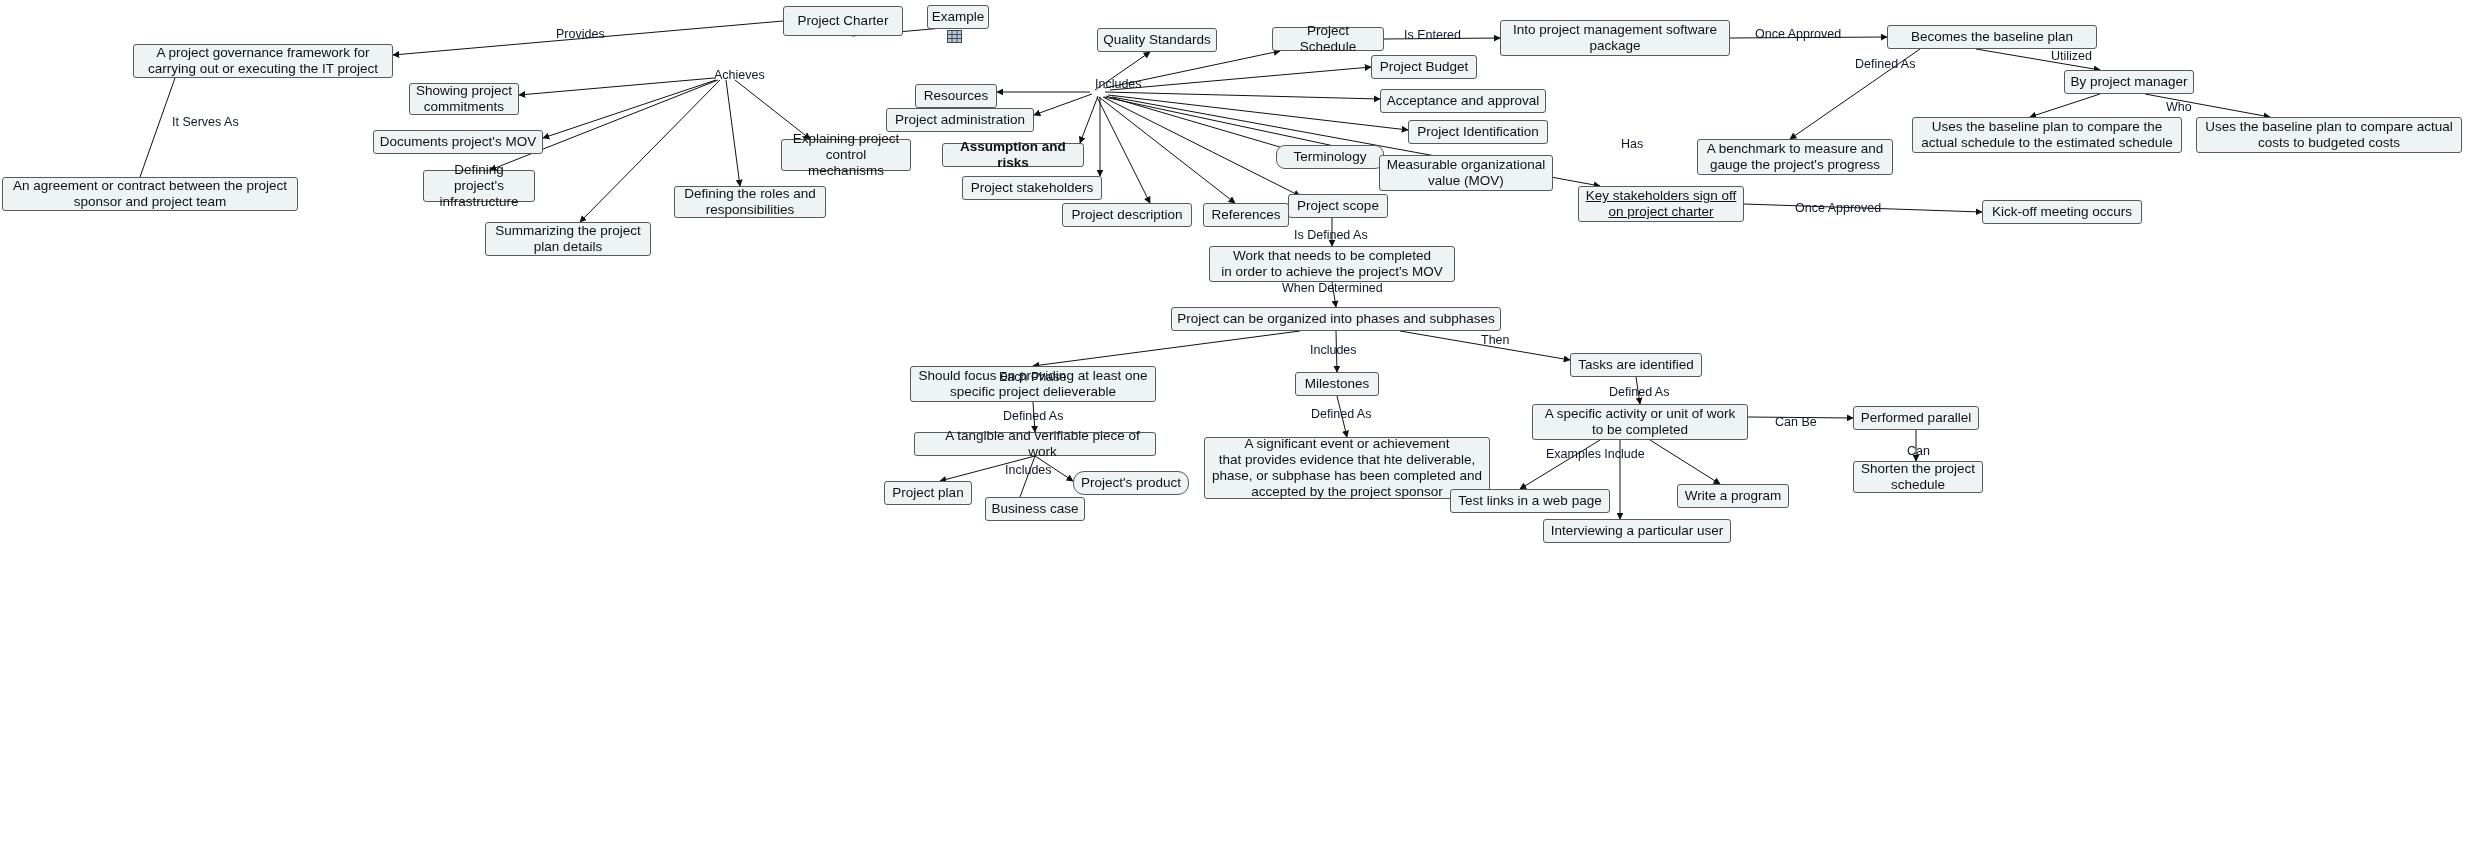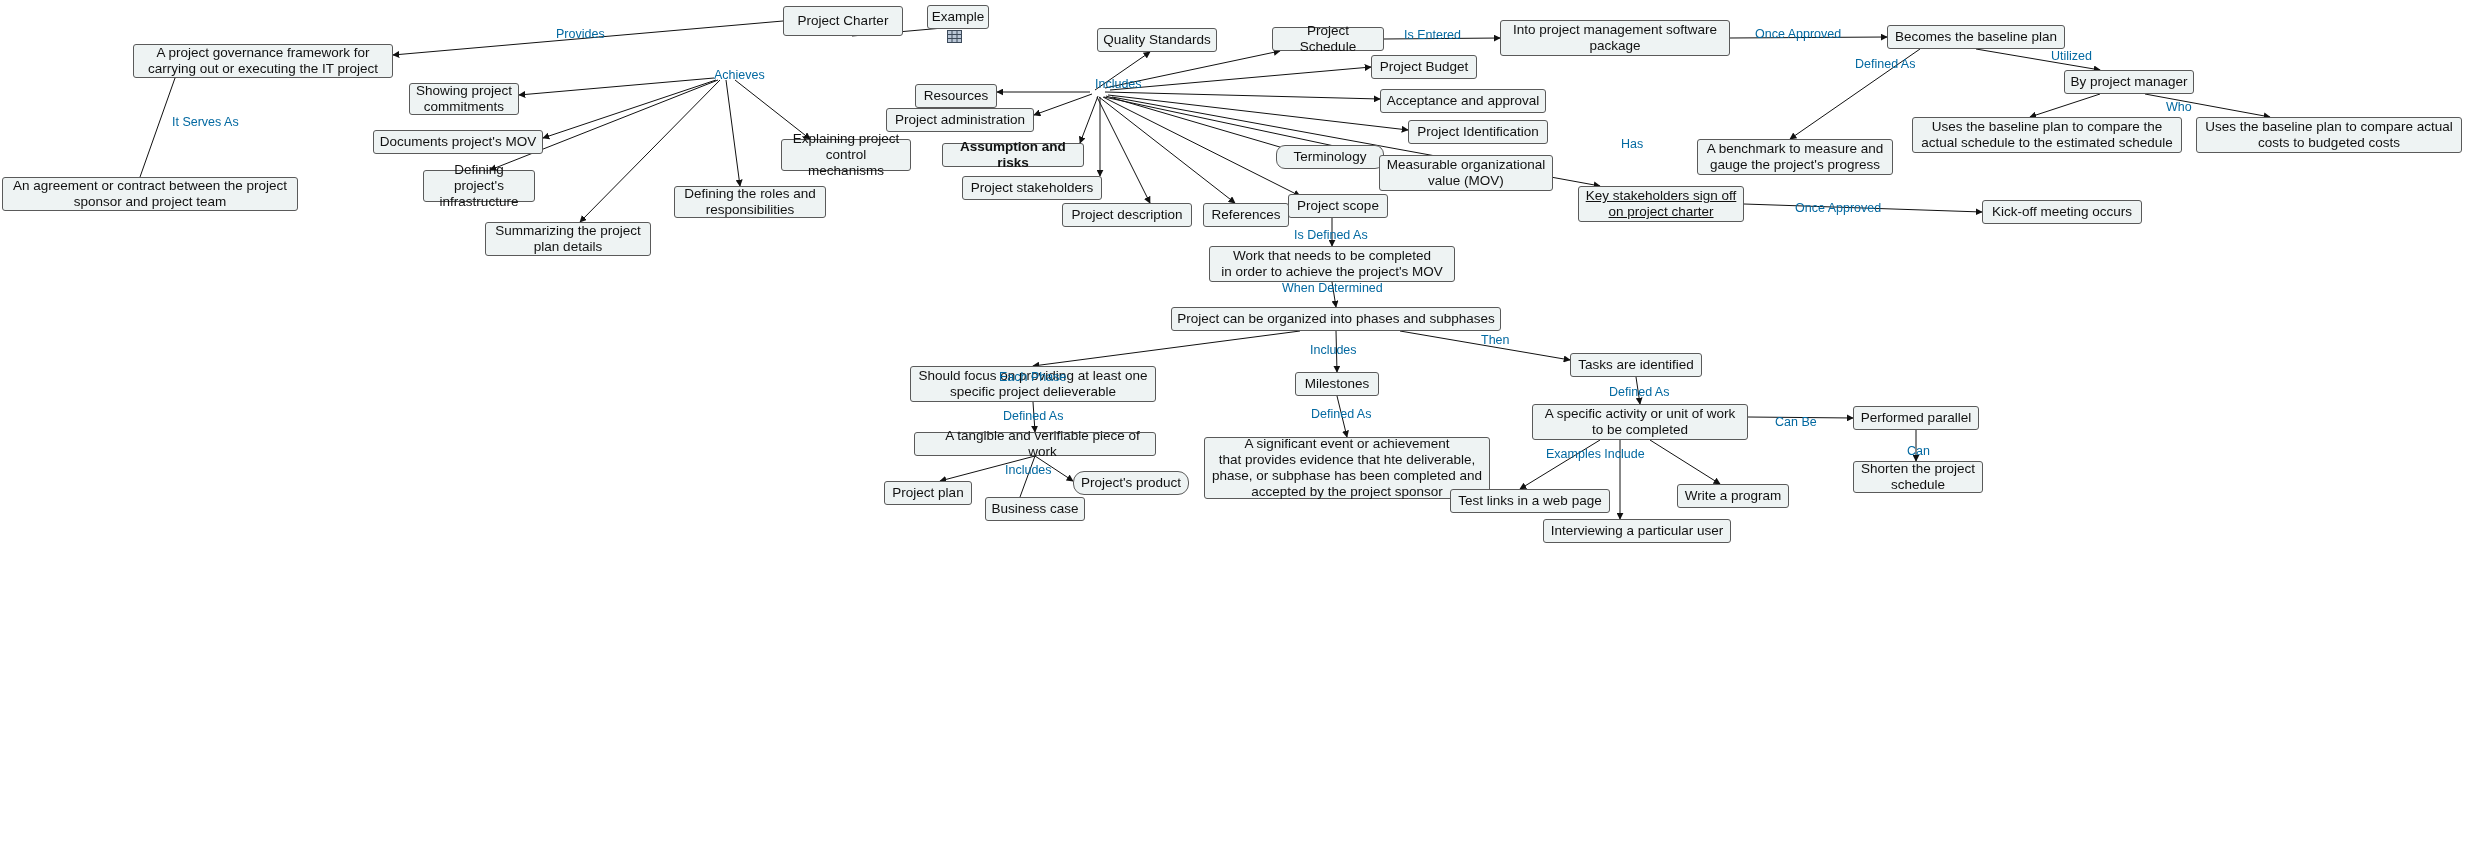--- a/index.html
+++ b/index.html
@@ -35,21 +35,21 @@
     text-align: center;
     display: flex;
     align-items: center;
     justify-content: center;
     padding: 2px 5px;
     white-space: pre-line;
   }
   .edge-label {
     position: absolute;
     font-size: 12.5px;
-    color: #0369a1;
+    color: #0f172a;
     white-space: nowrap;
     background: transparent;
   }
   .res-icon {
     position: absolute;
     width: 15px;
     height: 13px;
     display: block;
   }
 </style>
@@ -116,21 +116,21 @@
 
   <div id="nodes-layer">
       <div class="node" style="left: 783px; top: 6px; width: 120px; height: 30px;">Project Charter</div>
       <div class="node" style="left: 927px; top: 5px; width: 62px; height: 24px;">Example</div>
       <div class="node" style="left: 133px; top: 44px; width: 260px; height: 34px;">A project governance framework for
 carrying out or executing the IT project</div>
       <div class="node" style="left: 1097px; top: 28px; width: 120px; height: 24px;">Quality Standards</div>
       <div class="node" style="left: 1272px; top: 27px; width: 112px; height: 24px;">Project Schedule</div>
       <div class="node" style="left: 1500px; top: 20px; width: 230px; height: 36px;">Into project management software
 package</div>
-      <div class="node" style="left: 1887px; top: 25px; width: 178px; height: 24px;">Becomes the baseline plan</div>
+      <div class="node" style="left: 1887px; top: 25px; width: 210px; height: 24px;">Becomes the baseline plan</div>
       <div class="node" style="left: 1371px; top: 55px; width: 106px; height: 24px;">Project Budget</div>
       <div class="node" style="left: 2064px; top: 70px; width: 130px; height: 24px;">By project manager</div>
       <div class="node" style="left: 409px; top: 83px; width: 110px; height: 32px;">Showing project
 commitments</div>
       <div class="node" style="left: 915px; top: 84px; width: 82px; height: 24px;">Resources</div>
       <div class="node" style="left: 1380px; top: 89px; width: 166px; height: 24px;">Acceptance and approval</div>
       <div class="node" style="left: 886px; top: 108px; width: 148px; height: 24px;">Project administration</div>
       <div class="node" style="left: 1408px; top: 120px; width: 140px; height: 24px;">Project Identification</div>
       <div class="node" style="left: 373px; top: 130px; width: 170px; height: 24px;">Documents project's MOV</div>
       <div class="node" style="left: 1912px; top: 117px; width: 270px; height: 36px;">Uses the baseline plan to compare the

